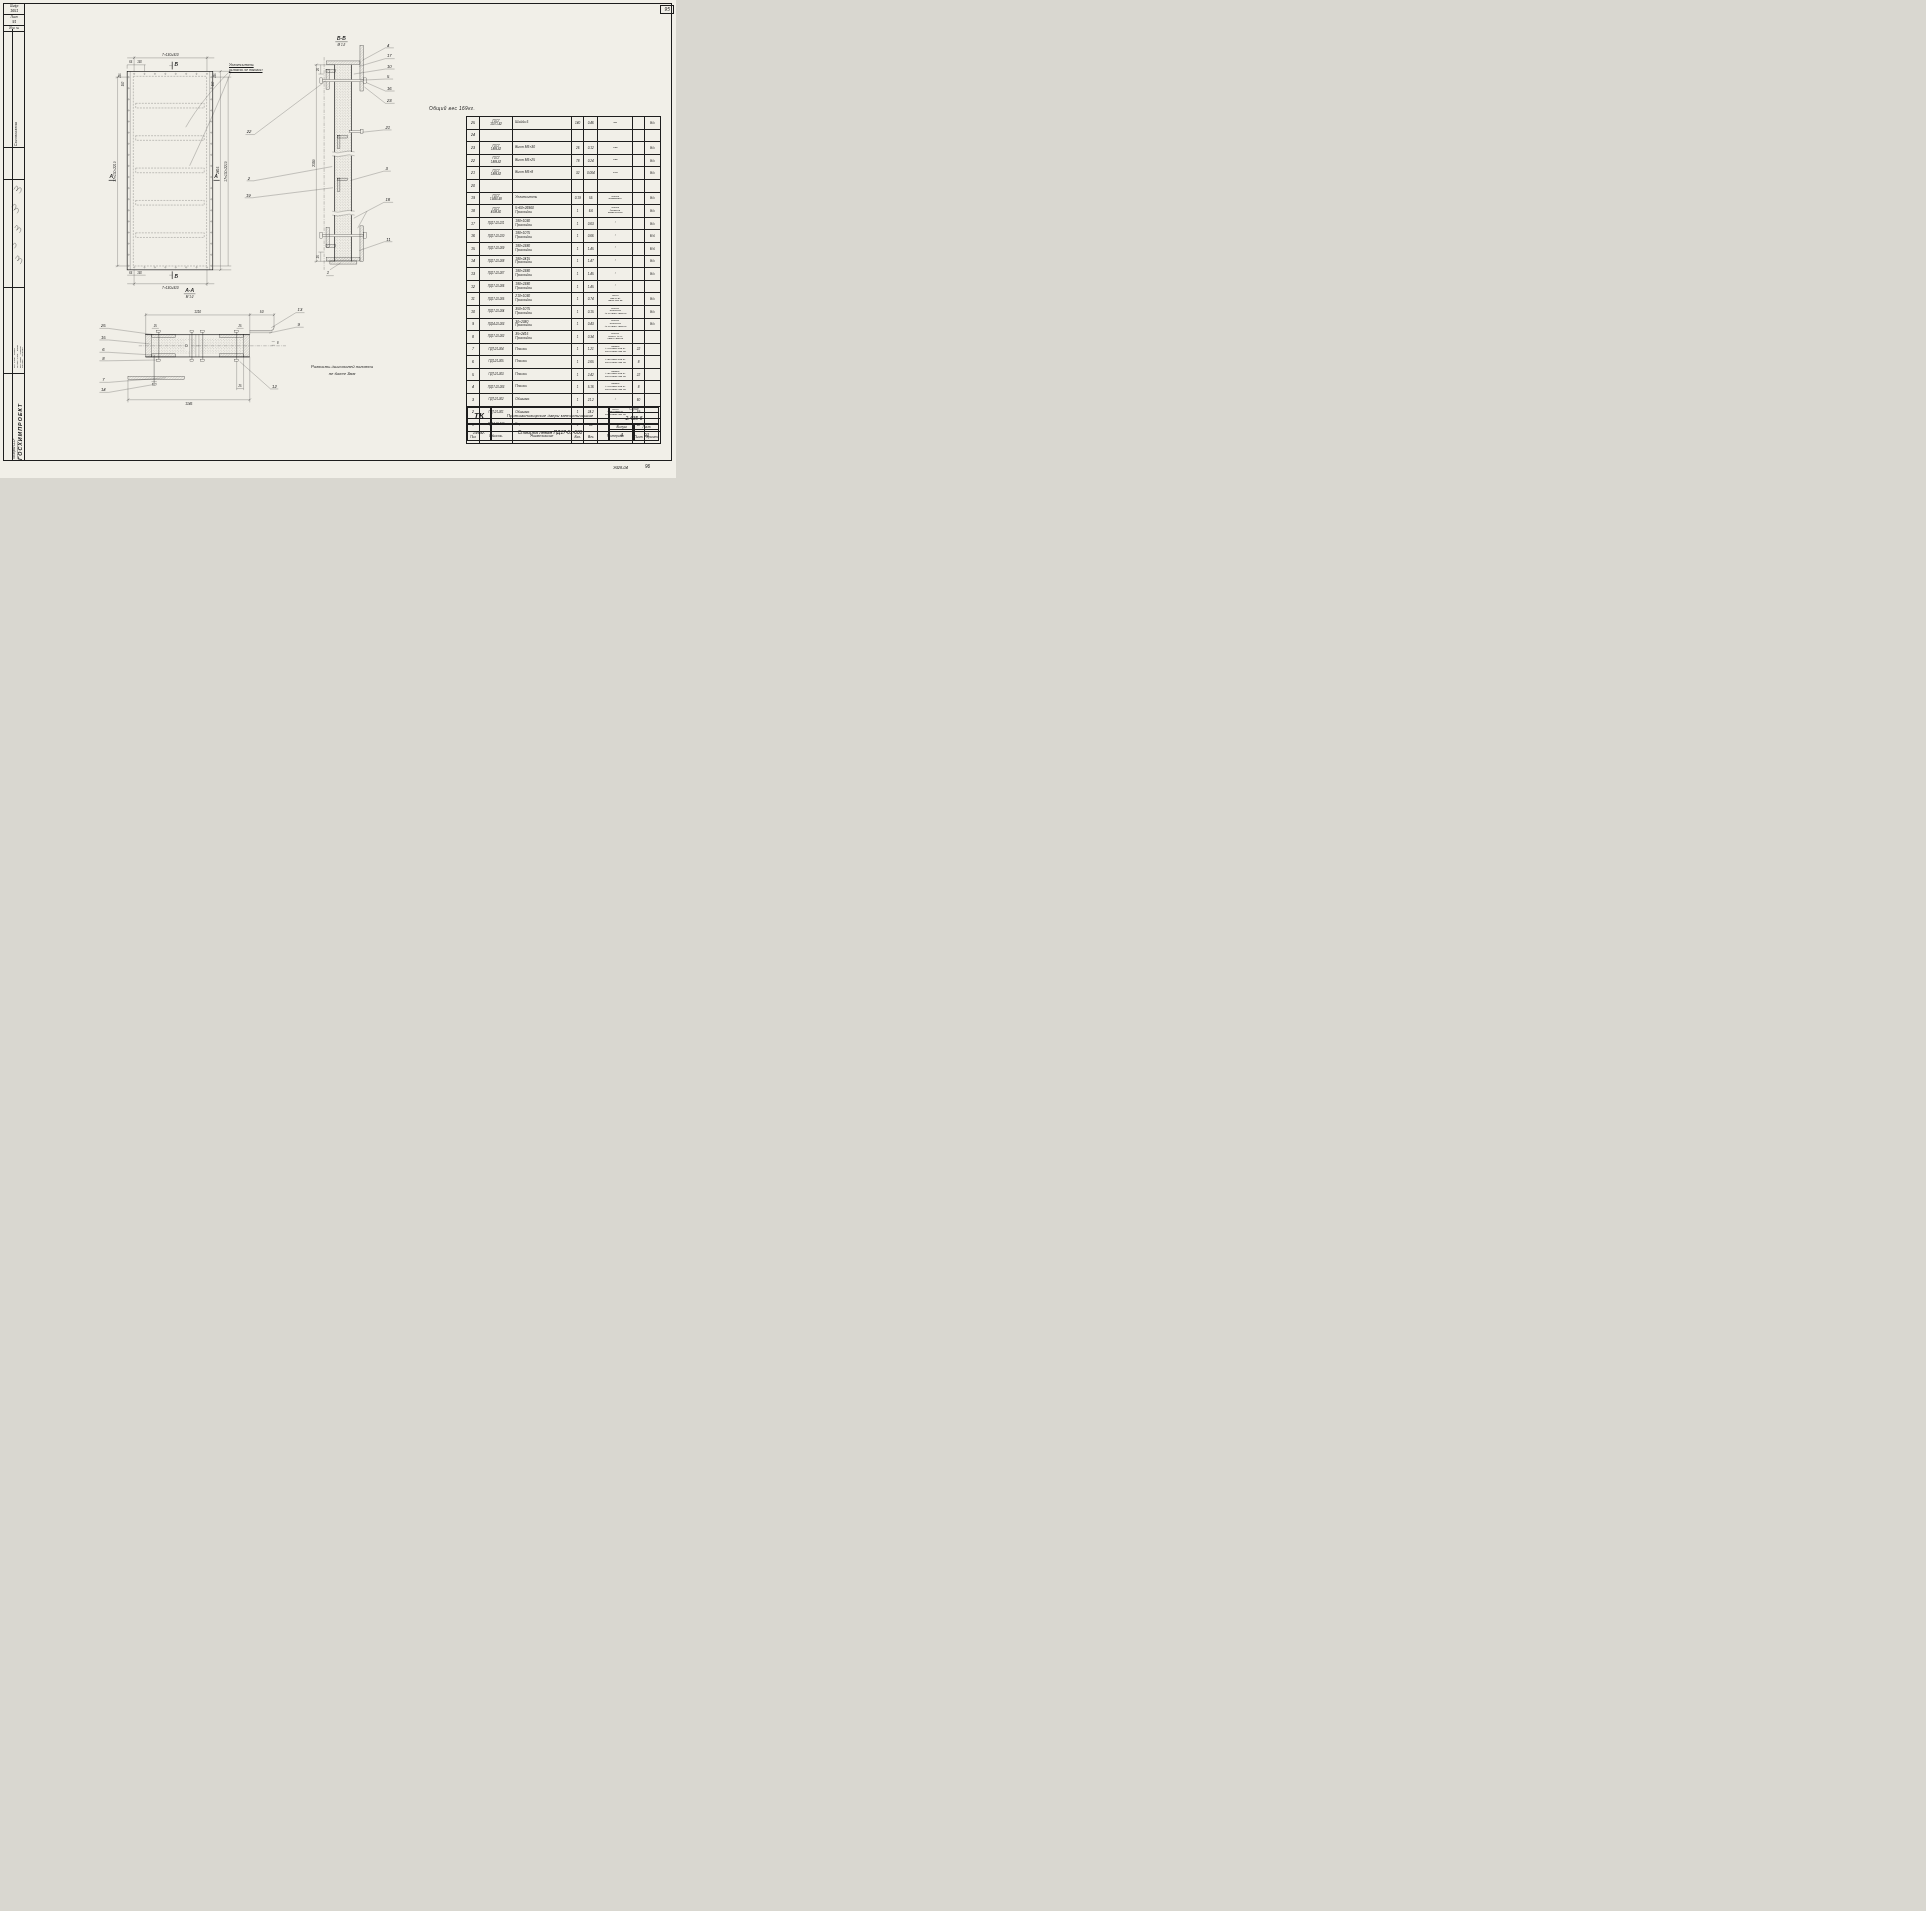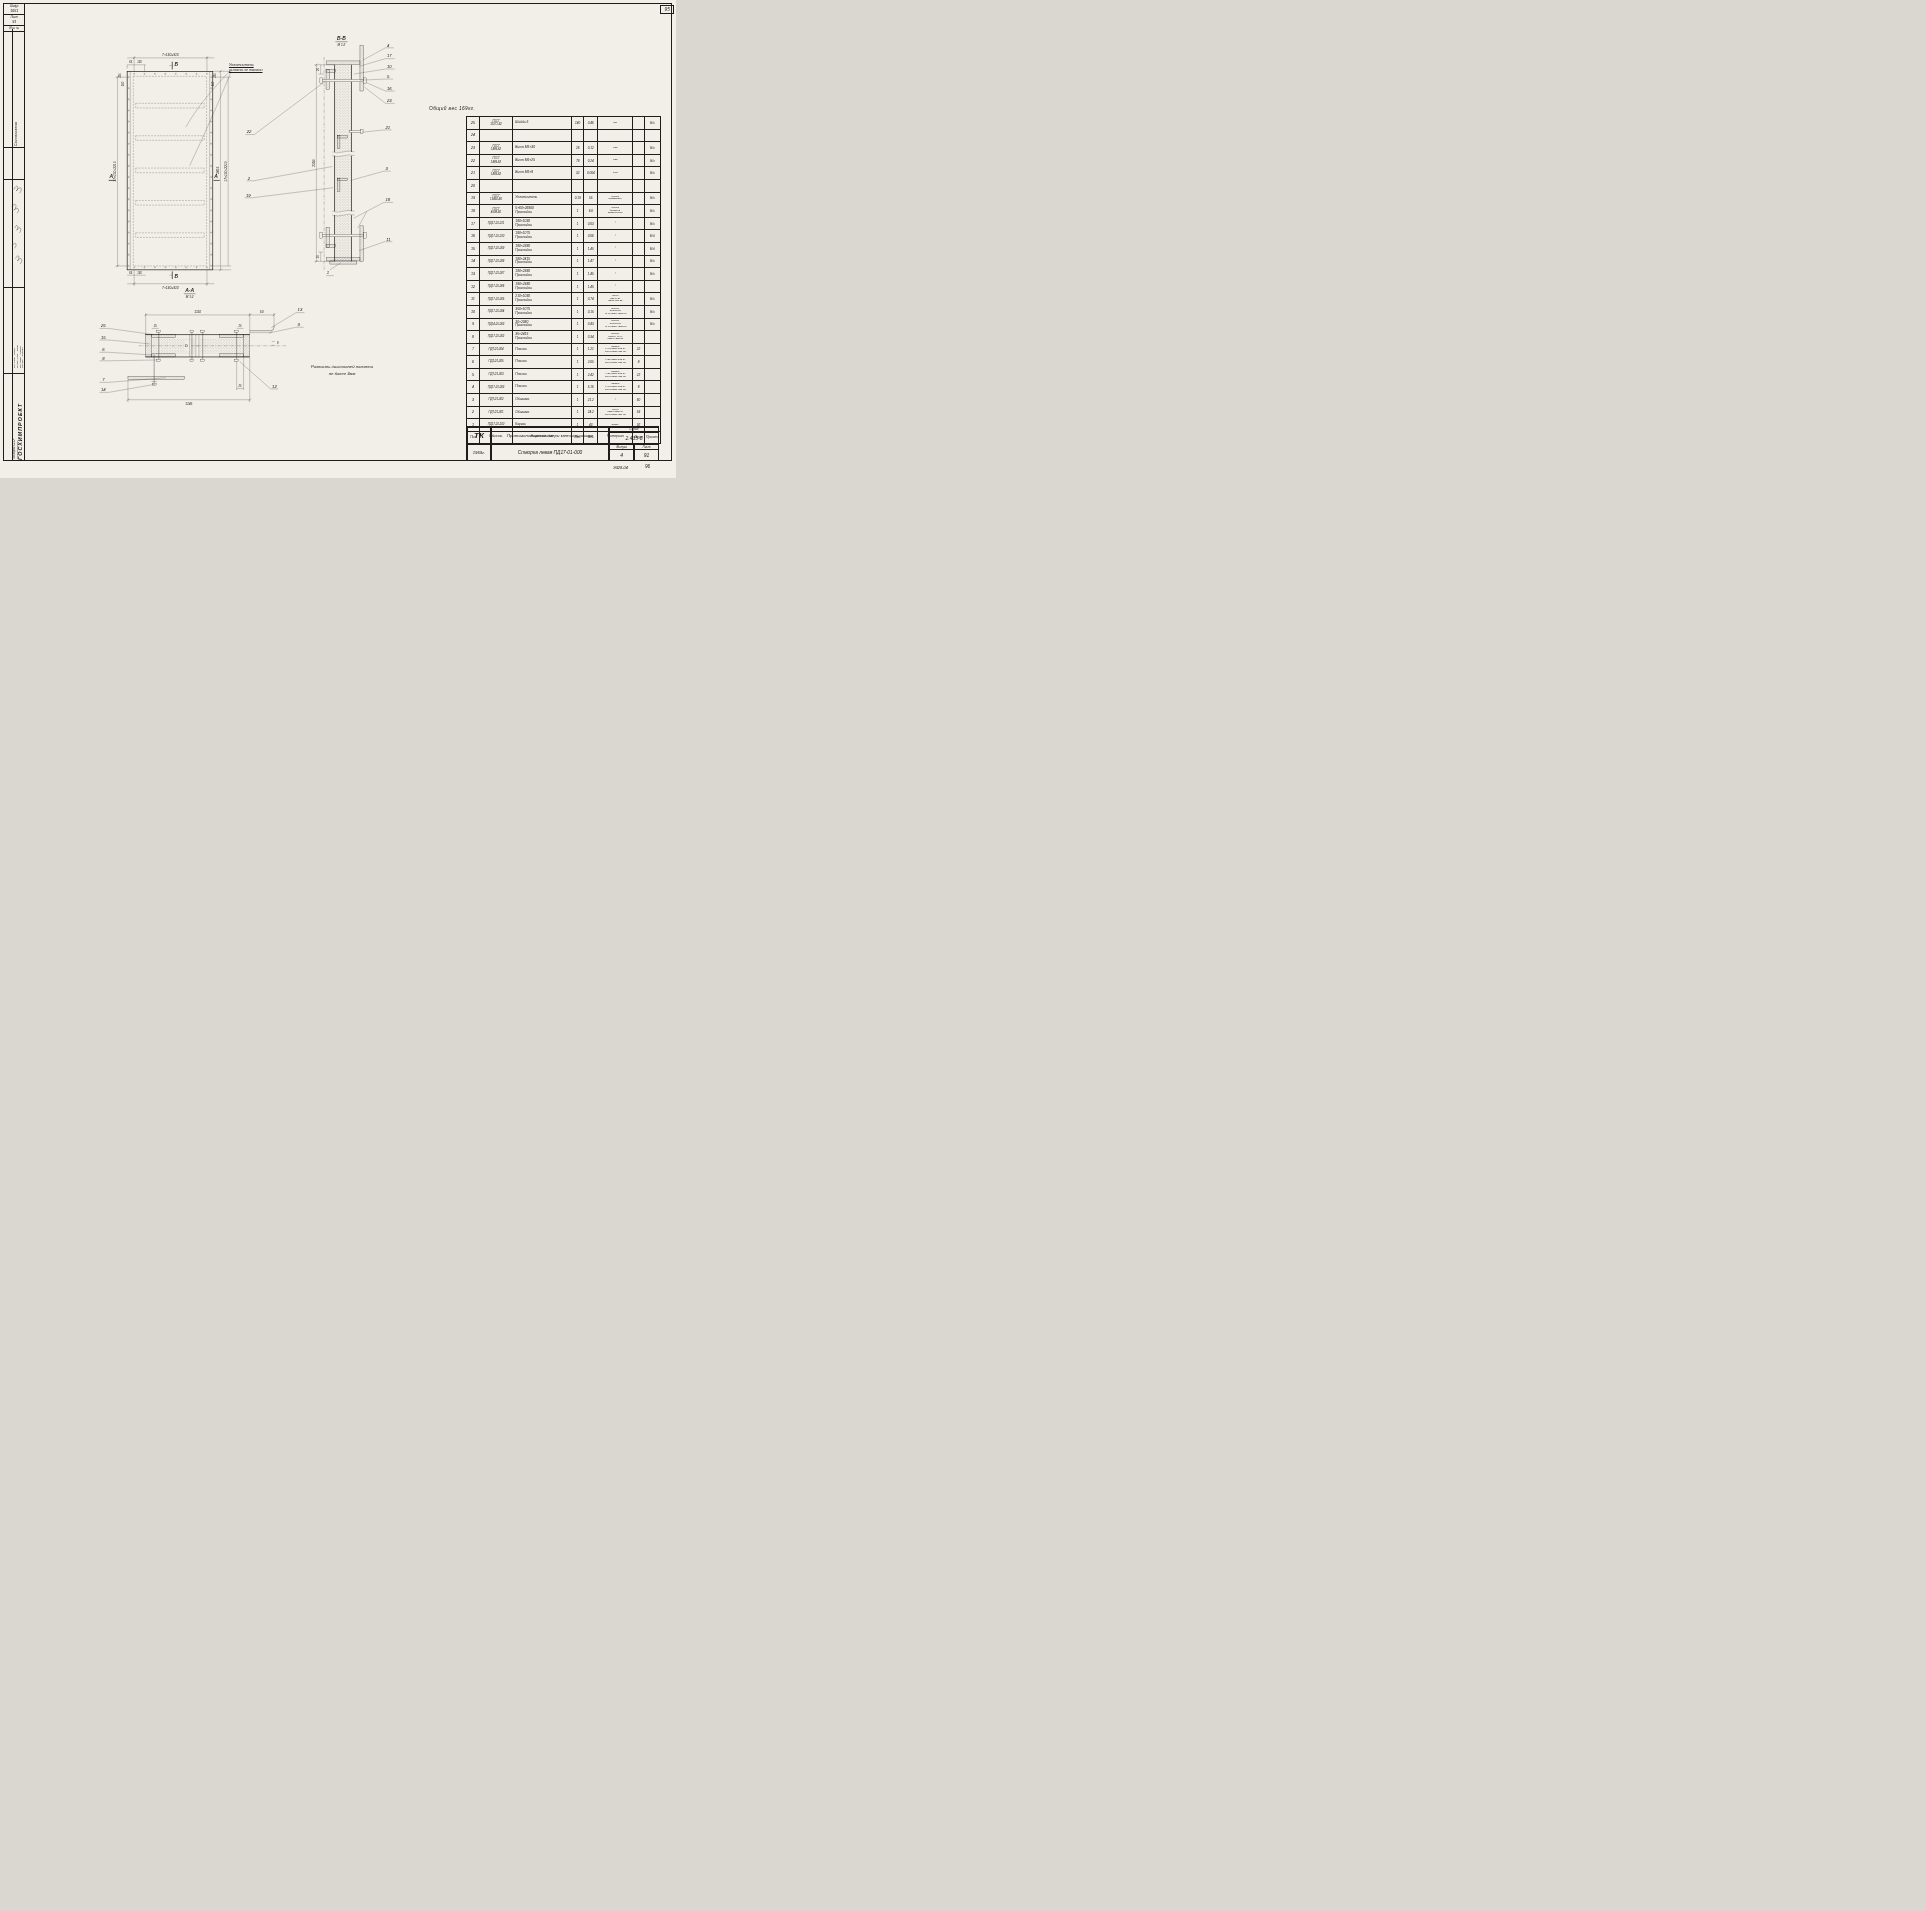--- a/index.html
+++ b/index.html
@@ -47,21 +47,21 @@
   table.bom td{border:0.4px solid #1d1d1d;height:11.6px;padding:0 0.8px;text-align:center;
                vertical-align:middle;white-space:pre-line;overflow:hidden;font-size:3.3px;}
   table.bom td.c-pos{font-size:3.7px;}
   table.bom td.c-code{font-size:2.8px;line-height:1.15;}
   table.bom td.c-name{text-align:left;padding-left:2.3px;font-size:3.3px;line-height:1.15;}
   table.bom td.c-qty,table.bom td.c-wt{font-size:3.1px;}
   table.bom td.c-mat{font-size:2.4px;line-height:1.08;}
   table.bom td.c-sheet,table.bom td.c-note{font-size:3.1px;}
   table.bom tr.bom-head td{font-size:3.3px;height:10.8px;text-align:center;padding:0 0.4px;}
   
-  .titleblock{position:absolute;left:466px;top:426px;width:193px;height:35px;
+  .titleblock{position:absolute;left:466px;top:406px;width:193px;height:35px;
               border:0.6px solid #1d1d1d;box-sizing:border-box;}
   .tb-cell{position:absolute;box-sizing:border-box;border:0.3px solid #1d1d1d;
            display:flex;align-items:center;justify-content:center;font-style:italic;}
   .tb-tk{left:0;top:0;width:24px;height:17px;font-size:8px;font-weight:bold;}
   .tb-title{left:24px;top:0;width:118px;height:17px;font-size:4.4px;padding:0 1.5px;text-align:center;}
   .tb-series{left:142px;top:0;width:50px;height:17px;flex-direction:column;line-height:1.2;}
   .tb-year{left:0;top:17px;width:24px;height:17.3px;font-size:4.2px;}
   .tb-sub{left:24px;top:17px;width:118px;height:17.3px;font-size:4.8px;}
   .tb-vypusk{left:142px;top:17px;width:25.4px;height:17.3px;flex-direction:column;}
   .tb-list{left:167px;top:17px;width:25px;height:17.3px;flex-direction:column;}

